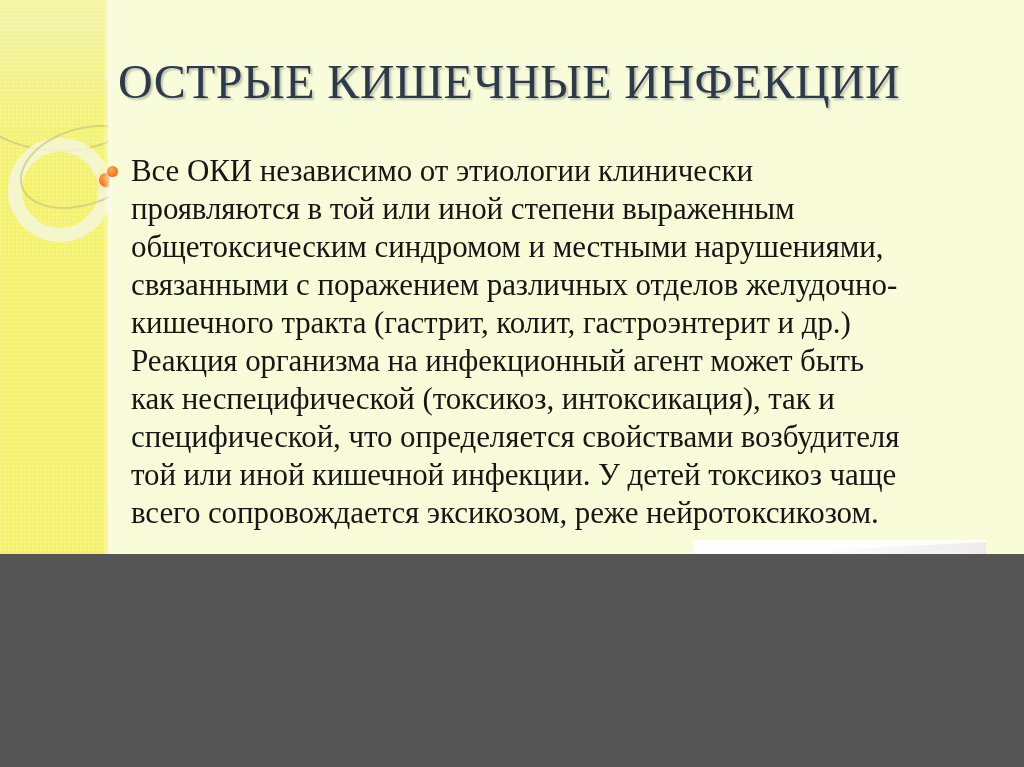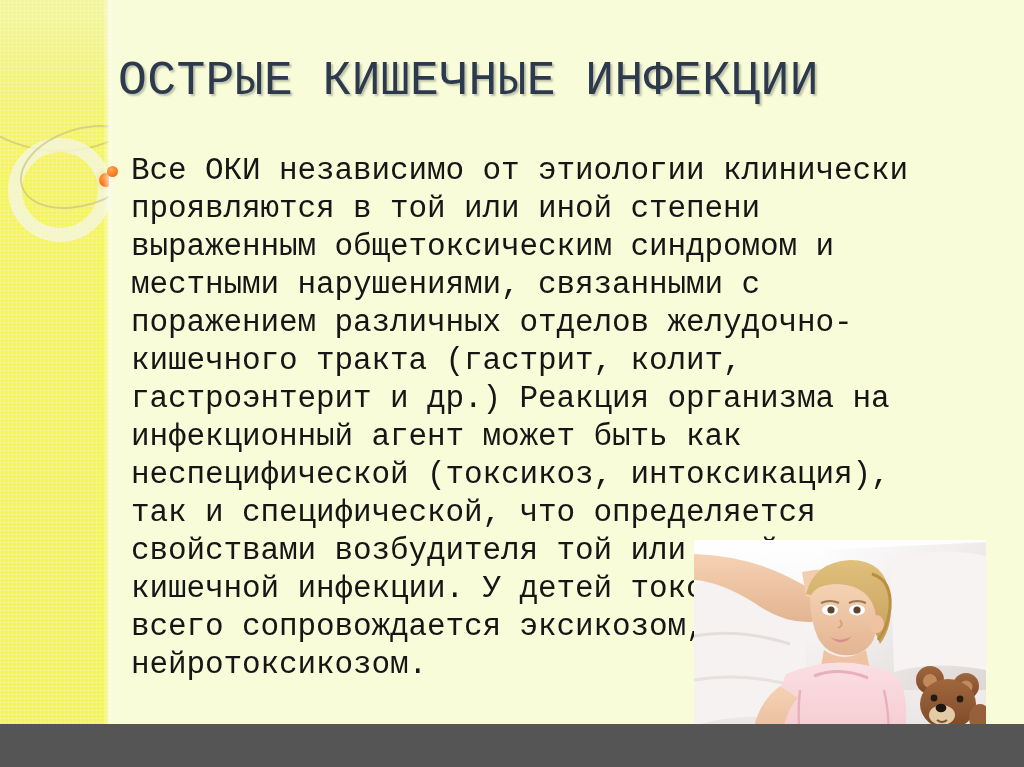--- a/index.html
+++ b/index.html
@@ -4,24 +4,24 @@
 <title>Presentation Slide</title>
 <style>
   html, body {
     margin: 0;
     padding: 0;
     background: #555;
   }
   .slide {
     position: relative;
     width: 1024px;
-    height: 724px;
+    height: 554px;
     overflow: hidden;
     background: #f8fcd9;
-    font-family: Liberation Mono, monospace;
+    font-family: Liberation Serif, serif;
   }
 
   
   .left-band {
     position: absolute;
     left: 0;
     top: 0;
     width: 109px;
     height: 767px;
     background:

